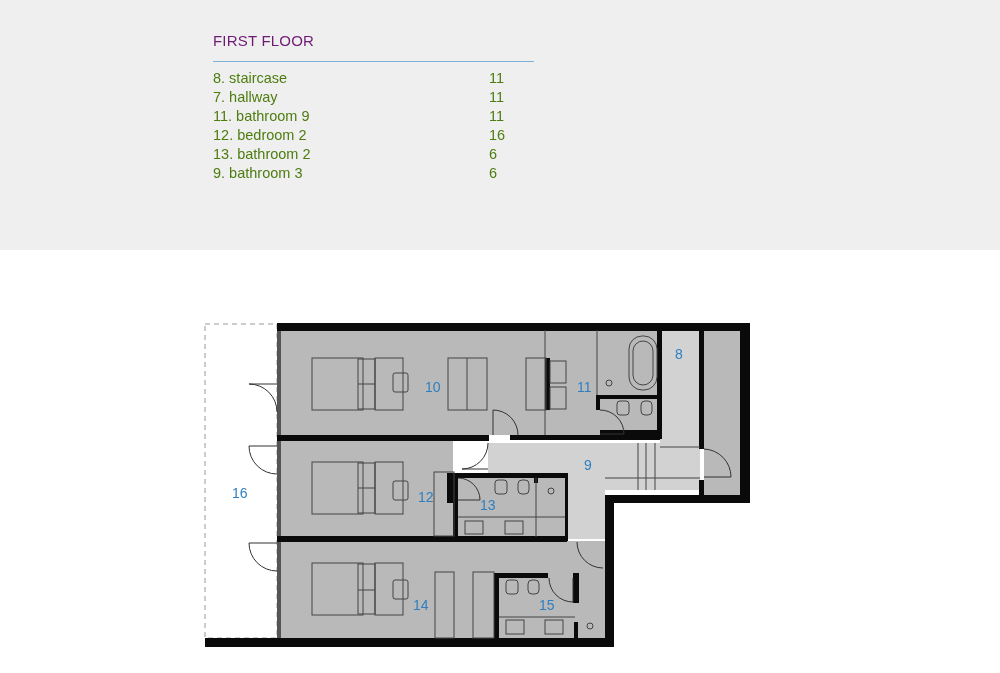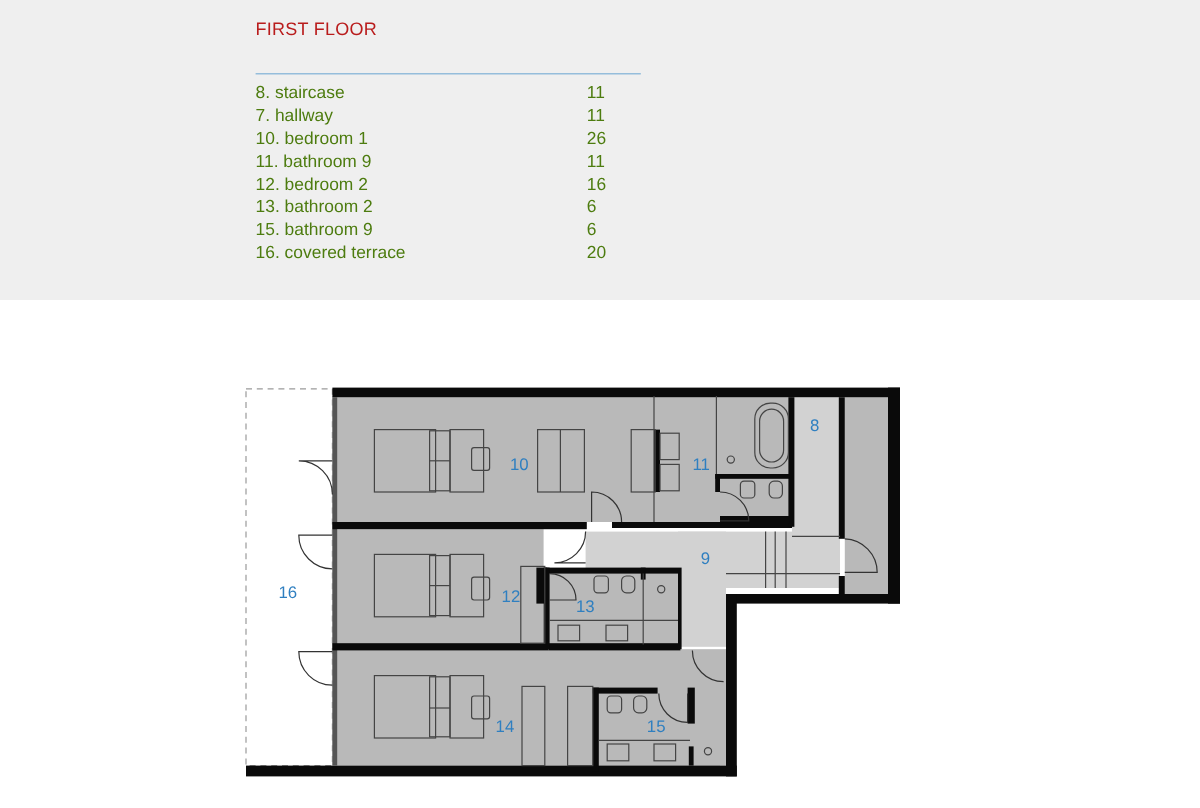--- a/index.html
+++ b/index.html
@@ -1,18 +1,18 @@
 <!DOCTYPE html>
 <html><head>
 <meta charset="utf-8">
 <style>
   html,body{margin:0;padding:0;}
   body{width:1000px;height:673px;background:#ffffff;position:relative;overflow:hidden;font-family:"Liberation Sans",sans-serif;}
   .header{position:absolute;left:0;top:0;width:1000px;height:250px;background:#efefef;}
-  .title{position:absolute;left:213px;top:16px;font-size:15px;color:#b91c1c;letter-spacing:0.2px;}
+  .title{position:absolute;left:213px;top:32px;font-size:15px;color:#701a75;letter-spacing:0.2px;}
   .rule{position:absolute;left:213px;top:61px;width:321px;height:1px;background:#7fb1d6;}
   .table{position:absolute;left:213px;top:69px;width:330px;}
   .row{position:relative;height:19px;font-size:14.5px;color:#4d7c0f;line-height:19px;}
   .row .name{position:absolute;left:0;}
   .row .val{position:absolute;left:276px;}
   svg{position:absolute;left:0;top:0;}
   .lbl{font-family:"Liberation Sans",sans-serif;font-size:14px;fill:#2f7fc0;}
 </style>
 </head>
 <body>
@@ -23,42 +23,34 @@
   <div class="table">
     <div class="row">
         <span class="name">8. staircase</span>
         <span class="val">11</span>
       </div>
     <div class="row">
         <span class="name">7. hallway</span>
         <span class="val">11</span>
       </div>
     <div class="row">
-        <span class="name">10. bedroom 1</span>
-        <span class="val">26</span>
-      </div>
-    <div class="row">
         <span class="name">11. bathroom 9</span>
         <span class="val">11</span>
       </div>
     <div class="row">
         <span class="name">12. bedroom 2</span>
         <span class="val">16</span>
       </div>
     <div class="row">
         <span class="name">13. bathroom 2</span>
         <span class="val">6</span>
       </div>
     <div class="row">
-        <span class="name">15. bathroom 9</span>
+        <span class="name">9. bathroom 3</span>
         <span class="val">6</span>
-      </div>
-    <div class="row">
-        <span class="name">16. covered terrace</span>
-        <span class="val">20</span>
       </div>
   </div>
 </div>
 
 <svg width="1000" height="673" viewBox="0 0 1000 673">
 
   <g>
     <rect x="205" y="324" width="72" height="314" fill="#ffffff" stroke="#9a9a9a" stroke-width="1" stroke-dasharray="5,4"></rect>
   </g>
 

